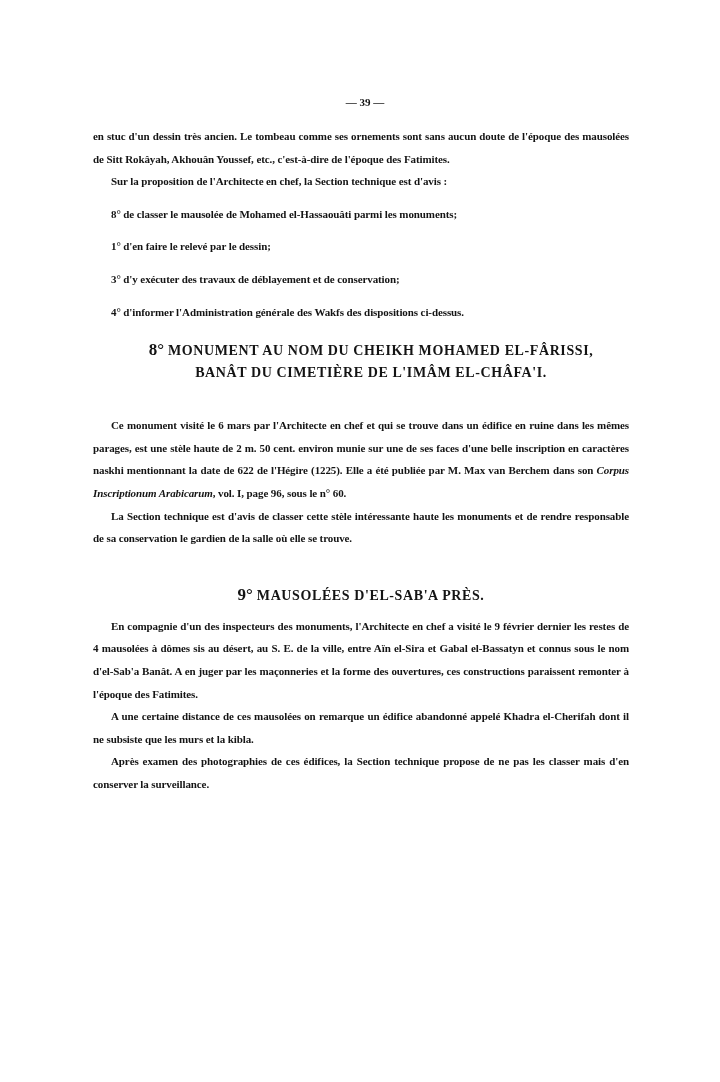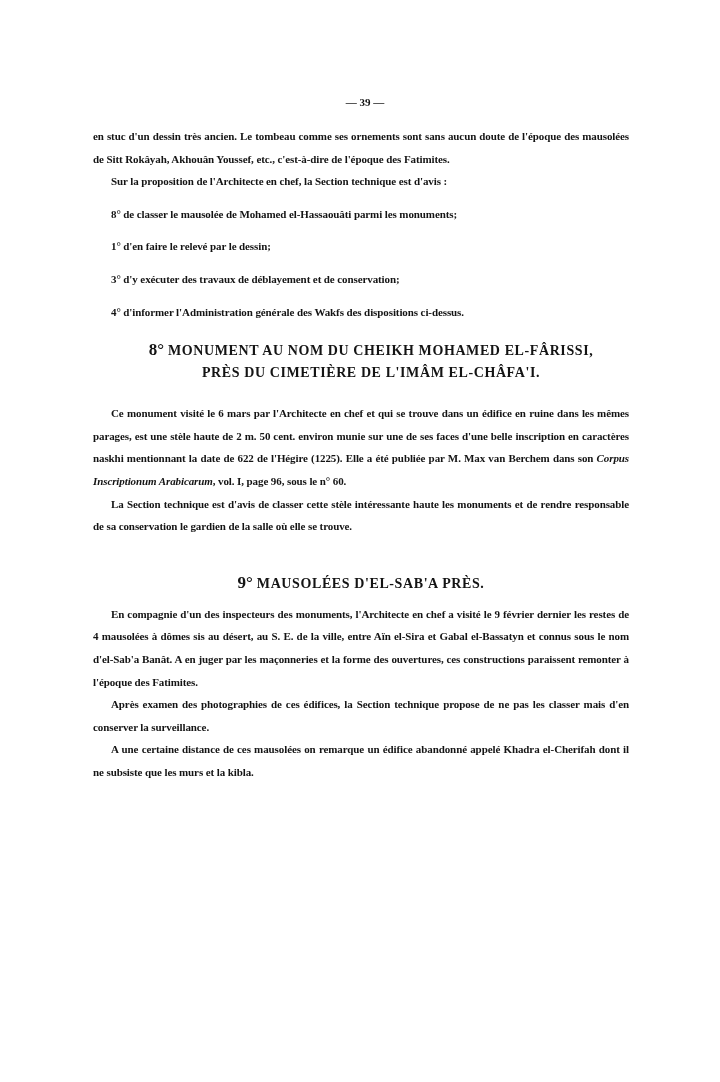--- a/index.html
+++ b/index.html
@@ -9,48 +9,48 @@
     .page-number { text-align: center; font-size: 11px; font-weight: bold; height: 24px; line-height: 24px; margin-left: 8px; }
     p { margin: 0; font-size: 11px; line-height: 22.6px; font-weight: bold; text-align: justify; text-align-last: left; letter-spacing: -0.1px; }
     p.indent { text-indent: 18px; }
     .gap-top { margin-top: 11px; }
     .item { margin-top: 10px; }
     .heading { text-align: center; font-weight: bold; line-height: 22px; }
     .heading .num { font-size: 17px; }
     .heading .sc { font-size: 14px; letter-spacing: 0.6px; }
     .h8 { margin-top: 16px; margin-left: 20px; }
     .h9 { margin-top: 34px; margin-bottom: 8px; }
-    .after-h8 { margin-top: 18px; }
+    .after-h8 { margin-top: 30px; }
     em { font-style: italic; }
   </style>
 </head>
 <body>
 
 <div class="page">
   <div class="page-number">— 39 —</div>
 
   <p class="gap-top">en stuc d'un dessin très ancien. Le tombeau comme ses ornements sont sans aucun doute de l'époque des mausolées de Sitt Rokâyah, Akhouân Youssef, etc., c'est-à-dire de l'époque des Fatimites.</p>
   <p class="indent">Sur la proposition de l'Architecte en chef, la Section technique est d'avis :</p>
   <p class="indent item">8° de classer le mausolée de Mohamed el-Hassaouâti parmi les monuments;</p>
   <p class="indent item">1° d'en faire le relevé par le dessin;</p>
   <p class="indent item">3° d'y exécuter des travaux de déblayement et de conservation;</p>
   <p class="indent item">4° d'informer l'Administration générale des Wakfs des dispositions ci-dessus.</p>
 
   <div class="heading h8">
     <div>
       <span class="num">8°</span>
       <span class="sc">MONUMENT AU NOM DU CHEIKH MOHAMED EL-FÂRISSI,</span>
     </div>
-    <div class="sc">PRÈS DU CIMETIÈRE DE L'IMÂM EL-CHÂFA'I.</div>
+    <div class="sc">BANÂT DU CIMETIÈRE DE L'IMÂM EL-CHÂFA'I.</div>
   </div>
 
   <p class="indent after-h8"><span>Ce monument visité le 6 mars par l'Architecte en chef et qui se trouve dans un édifice en ruine dans les mêmes parages, est une stèle haute de 2 m. 50 cent. environ munie sur une de ses faces d'une belle inscription en caractères naskhi mentionnant la date de 622 de l'Hégire (1225). Elle a été publiée par M. Max van Berchem dans son </span><em>Corpus Inscriptionum Arabicarum</em><span>, vol. I, page 96, sous le n° 60.</span></p>
   <p class="indent">La Section technique est d'avis de classer cette stèle intéressante haute les monuments et de rendre responsable de sa conservation le gardien de la salle où elle se trouve.</p>
 
   <div class="heading h9">
     <span class="num">9°</span>
     <span class="sc">MAUSOLÉES D'EL-SAB'A PRÈS.</span>
   </div>
 
   <p class="indent">En compagnie d'un des inspecteurs des monuments, l'Architecte en chef a visité le 9 février dernier les restes de 4 mausolées à dômes sis au désert, au S. E. de la ville, entre Aïn el-Sira et Gabal el-Bassatyn et connus sous le nom d'el-Sab'a Banât. A en juger par les maçonneries et la forme des ouvertures, ces constructions paraissent remonter à l'époque des Fatimites.</p>
+  <p class="indent">A une certaine distance de ces mausolées on remarque un édifice abandonné appelé Khadra el-Cherifah dont il ne subsiste que les murs et la kibla.</p>
   <p class="indent">Après examen des photographies de ces édifices, la Section technique propose de ne pas les classer mais d'en conserver la surveillance.</p>
-  <p class="indent">A une certaine distance de ces mausolées on remarque un édifice abandonné appelé Khadra el-Cherifah dont il ne subsiste que les murs et la kibla.</p>
 </div>
 
 </body></html>

